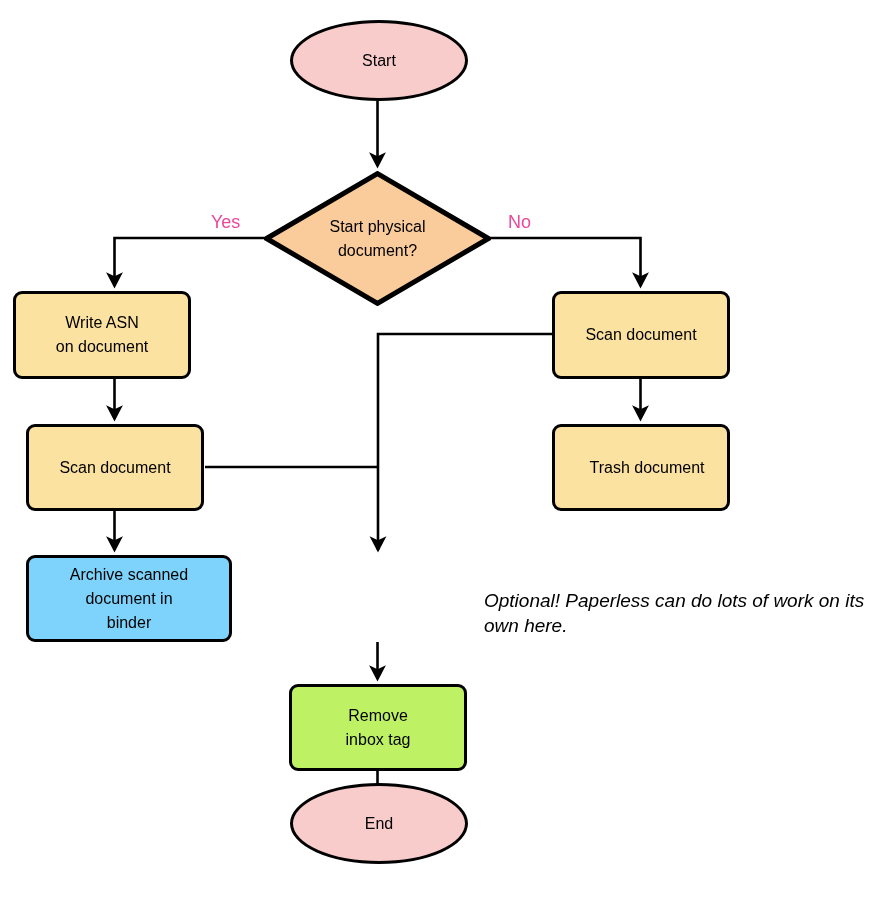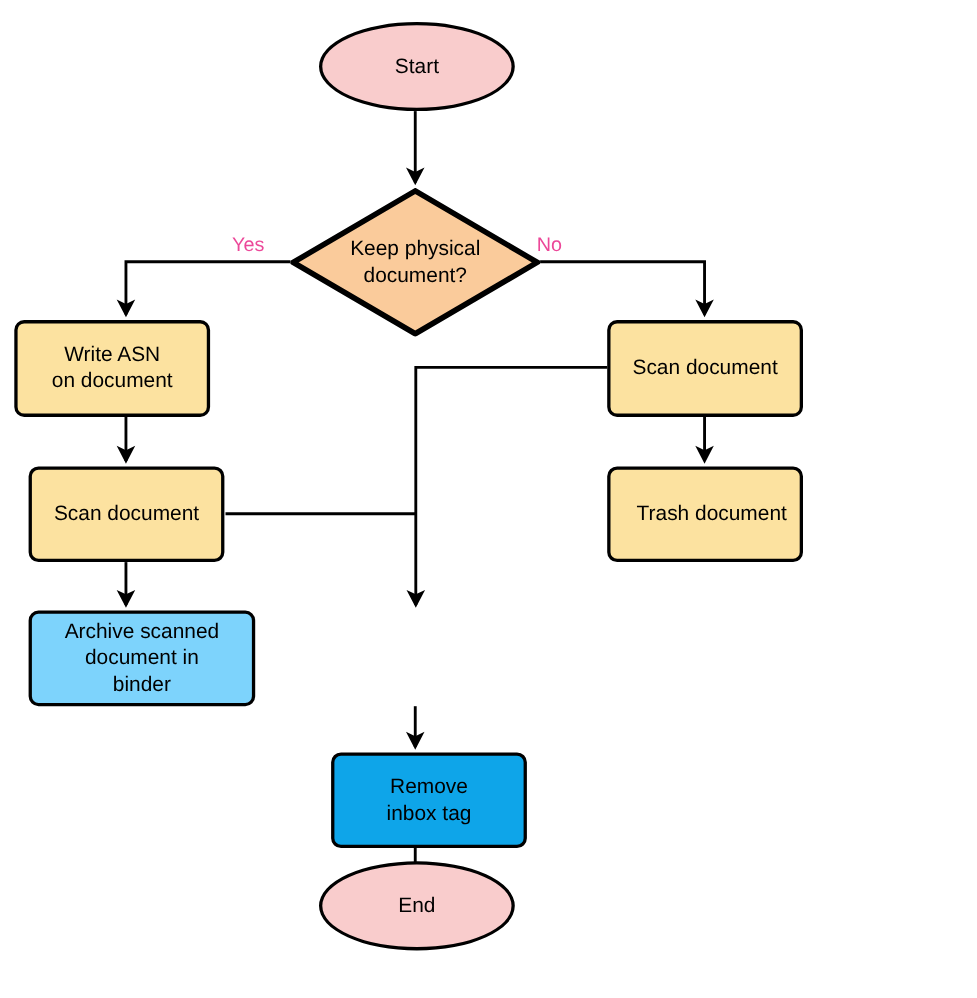--- a/index.html
+++ b/index.html
@@ -27,21 +27,21 @@
     height: 907px;
   }
   .node {
     position: absolute;
     box-sizing: border-box;
     display: flex;
     align-items: center;
     justify-content: center;
     text-align: center;
     color: #000000;
-    font-size: 19px;
+    font-size: 16px;
     line-height: 24px;
     white-space: pre-line;
     z-index: 3;
   }
   .node-terminator {
     border: 3px solid #000000;
     border-radius: 50%;
   }
   .node-process {
     border: 3px solid #000000;
@@ -117,26 +117,26 @@
   </svg>
 
   <div class="node node-terminator" style="left:290px; top:20px; width:178px; height:81px; background:#f9cccc;">
     <span>Start</span>
   </div>
 
   <div class="node node-decision" style="left:264px; top:171px; width:227px; height:135px;">
     <svg class="diamond-shape" viewBox="0 0 227 135" preserveAspectRatio="none" aria-hidden="true">
       <polygon points="113.5,2.6 224.4,67.5 113.5,132.4 2.6,67.5" fill="#facb9b" stroke="#000000" stroke-width="5" stroke-linejoin="miter" vector-effect="non-scaling-stroke"></polygon>
     </svg>
-    <span class="diamond-label">Keep physical
+    <span class="diamond-label">Start physical
 document?</span>
   </div>
 
   <div class="edge-label" style="left:211px; top:212px;">Yes</div>
-  <div class="edge-label" style="left:488px; top:212px;">No</div>
+  <div class="edge-label" style="left:508px; top:212px;">No</div>
 
   <div class="node node-process" style="left:13px; top:291px; width:178px; height:88px; background:#fce2a0;">
     <span>Write ASN
 on document</span>
   </div>
 
   <div class="node node-process" style="left:26px; top:424px; width:178px; height:87px; background:#fce2a0;">
     <span>Scan document</span>
   </div>
 
@@ -148,23 +148,24 @@
 
   <div class="node node-process" style="left:552px; top:291px; width:178px; height:88px; background:#fce2a0;">
     <span>Scan document</span>
   </div>
 
   <div class="node node-process" style="left:552px; top:424px; width:178px; height:87px; background:#fce2a0;padding-left:12px;">
     <span>Trash document</span>
   </div>
 
 
-  <div class="node node-process" style="left:289px; top:684px; width:178px; height:87px; background:#0ea5e9;margin-left:12px;">
+  <div class="node node-process" style="left:289px; top:684px; width:178px; height:87px; background:#bef264;">
     <span>Remove
 inbox tag</span>
   </div>
 
   <div class="node node-terminator" style="left:290px; top:783px; width:178px; height:81px; background:#f9cccc;">
     <span>End</span>
   </div>
 
+  <div class="annotation" style="left:484px; top:588px; width:400px;">Optional! Paperless can do lots of work on its own here.</div>
 
 </div>
 
 </body></html>

